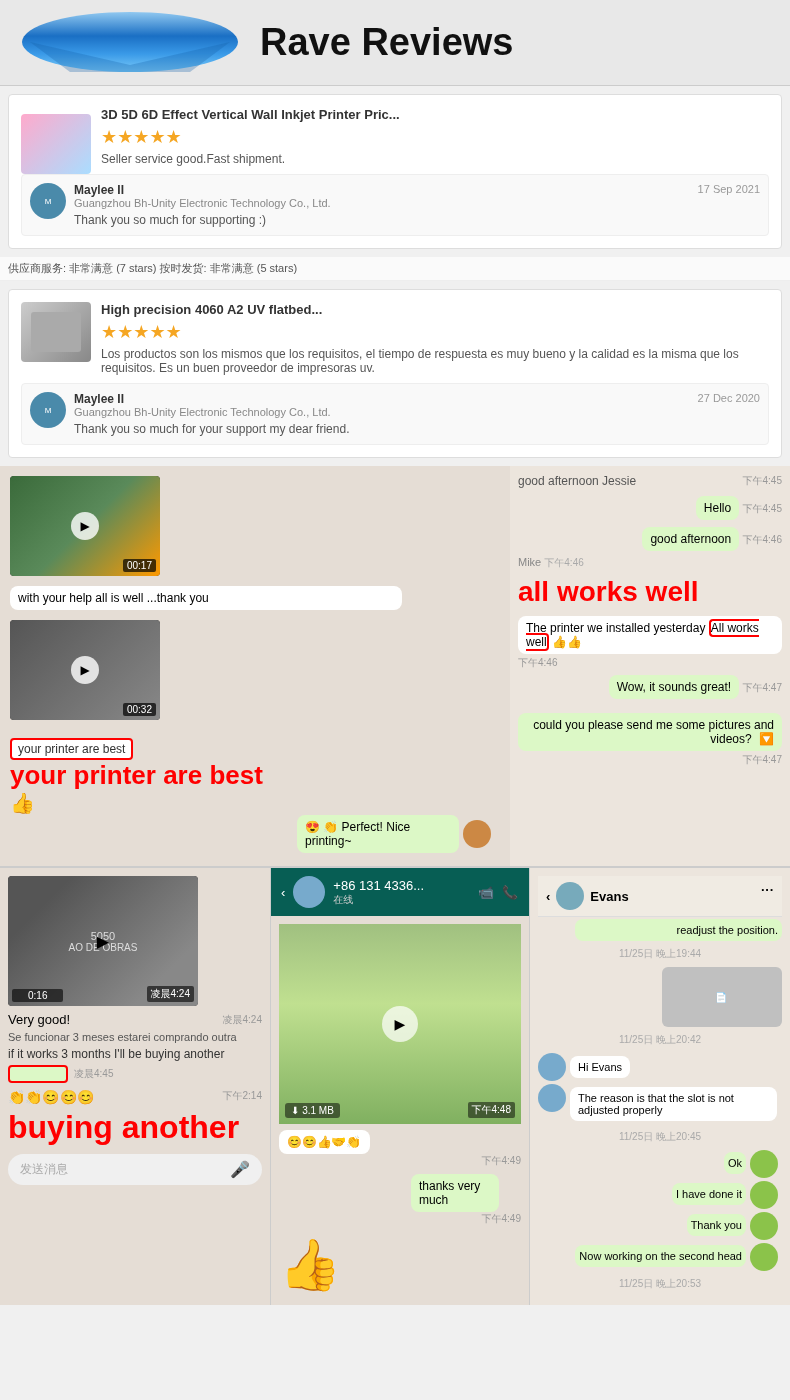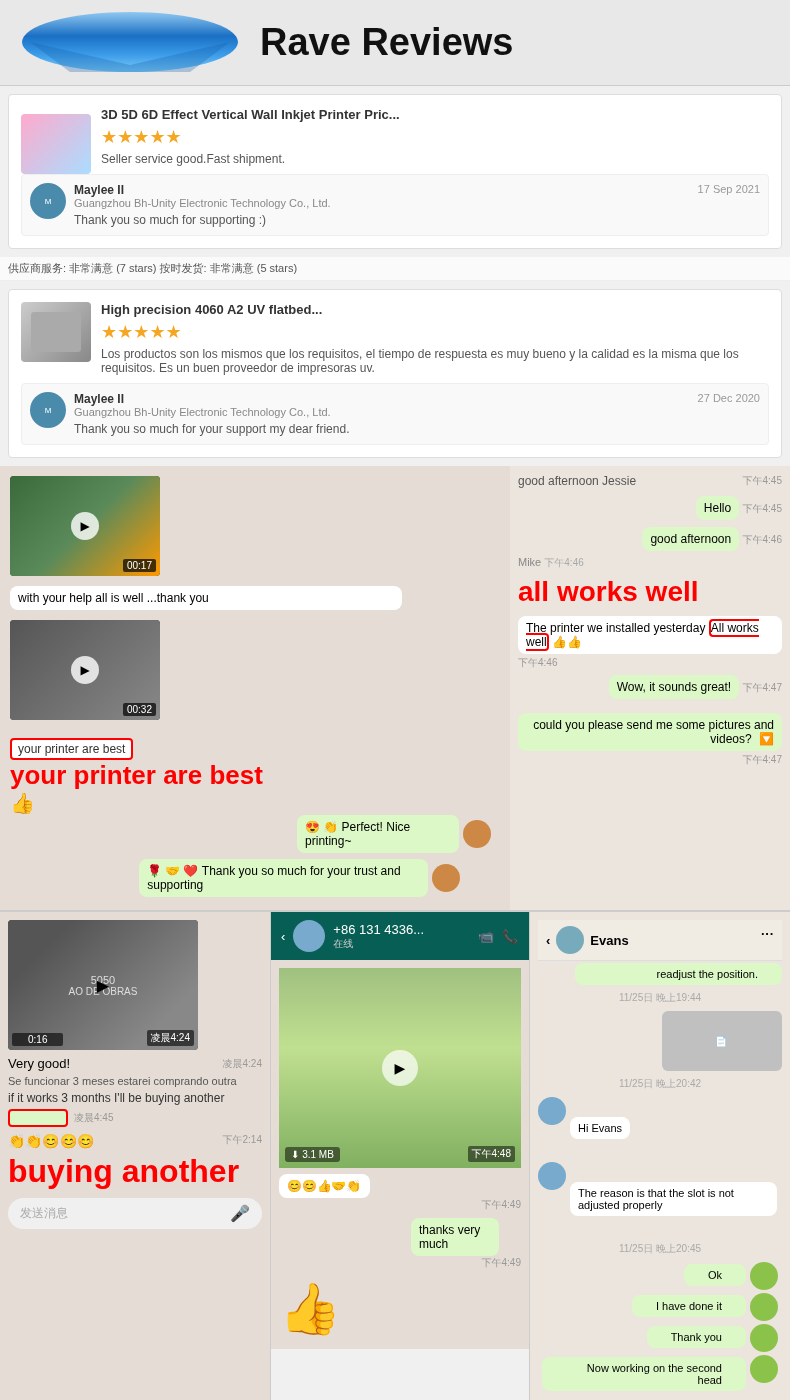--- a/index.html
+++ b/index.html
@@ -207,22 +207,22 @@
       width: 100%;
       height: 100%;
       background: linear-gradient(180deg, #a0c080 0%, #c0e090 40%, #80b060 100%);
     }
     .col2-play { position: absolute; width: 36px; height: 36px; background: rgba(255,255,255,0.7); border-radius: 50%; display: flex; align-items: center; justify-content: center; font-size: 14px; }
     .col2-filesize { background: rgba(0,0,0,0.5); color: #fff; font-size: 10px; padding: 2px 6px; border-radius: 3px; position: absolute; bottom: 6px; left: 6px; }
 
     
     .col3-header { background: #f0ebe3; padding: 6px 8px; font-size: 13px; font-weight: bold; border-bottom: 1px solid #ddd; display: flex; justify-content: space-between; }
     .col3-date { font-size: 10px; color: #aaa; text-align: center; margin: 6px 0; }
-    .col3-bubble-green { background: #dcf8c6; border-radius: 8px; padding: 5px 24px; font-size: 11px; max-width: 85%; margin: 2px 0 2px auto; text-align: right; }
-    .col3-bubble-white { background: #fff; border-radius: 8px; padding: 5px 8px; font-size: 11px; max-width: 85%; margin: 20px 0; }
+    .col3-bubble-green { background: #dcf8c6; border-radius: 8px; padding: 5px 4px; font-size: 11px; max-width: 85%; margin: 2px 0 2px auto; text-align: right; }
+    .col3-bubble-white { background: #fff; border-radius: 8px; padding: 5px 8px; font-size: 11px; max-width: 85%; margin: 3px 0; }
     .col3-row { display: flex; align-items: flex-start; gap: 4px; margin: 3px 0; }
     .col3-small-avatar { width: 28px; height: 28px; border-radius: 50%; background: #bbb; flex-shrink: 0; }
 
     
     .bottom-big-text { font-size: 32px; font-weight: bold; color: red; margin: 4px 0; }
     .very-good-text { font-size: 28px; font-weight: bold; color: red; }
 
     .col1-video {
       width: 190px;
       height: 130px;
@@ -342,26 +342,20 @@
 
     
     <div class="msg-right">
       <div style="display:flex; align-items:center; gap:4px;">
         <div class="bubble-green">😍 👏 Perfect! Nice printing~</div>
         <div style="width:28px; height:28px; border-radius:50%; background:#cc8844;"></div>
       </div>
     </div>
 
     
-    <div class="msg-right" style="margin-top:6px;">
-      <div style="display:flex; align-items:center; gap:4px;">
-        <div class="bubble-green">🌹 🤝 ❤️ Thank you so much for your trust and supporting</div>
-        <div style="width:28px; height:28px; border-radius:50%; background:#cc8844;"></div>
-      </div>
-    </div>
   </div>
 
   <div class="chat-right">
 
     <div style="display:flex; justify-content:space-between; align-items:center; margin-bottom:6px;">
       <div style="font-size:12px; color:#555;">good afternoon Jessie</div>
       <div style="font-size:10px; color:#999;">下午4:45</div>
     </div>
 
     <div class="rchat-right" style="margin-bottom:3px;">

